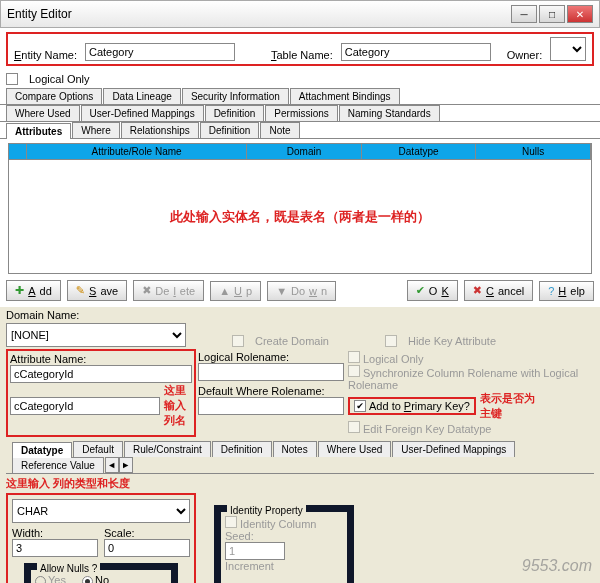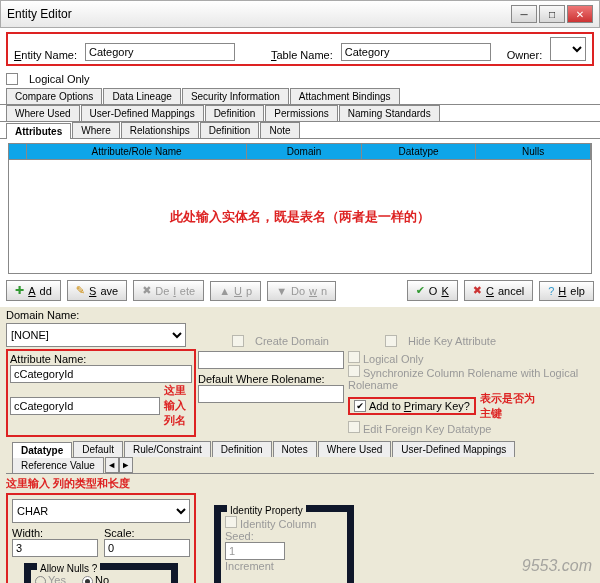--- a/index.html
+++ b/index.html
@@ -121,20 +121,21 @@
 <div style="display:flex;">
   <div class="redbox" style="padding:2px;flex:0 0 190px">
     <div>Attribute Name:</div>
     <input class="inp" style="width: 100%;" value="cCategoryId">
     <div style="display:flex;align-items:center;gap:4px">
       <input class="inp" style="flex: 1 1 0%;" value="cCategoryId">
       <span class="redtxt" style="font-size:11px">这里输入列名</span>
     </div>
   </div>
   <div style="flex:0 0 150px;padding:2px">
+    <div>Logical Rolename:</div>
     <input class="inp" style="width: 100%;">
     <div style="height:4px"></div>
     <div>Default Where Rolename:</div>
     <input class="inp" style="width: 100%;">
   </div>
   <div style="flex:1;padding:2px">
     <div><span class="chk" style="opacity:.5"></span><span style="color:#999">Logical Only</span></div>
     <div style="color:#999;font-size:10px"><span class="chk" style="opacity:.5"></span><span>Synchronize Column Rolename with Logical Rolename</span></div>
     <div style="display:flex;align-items:center">
       <span class="redbox" style="padding:1px 4px;display:flex;align-items:center">

